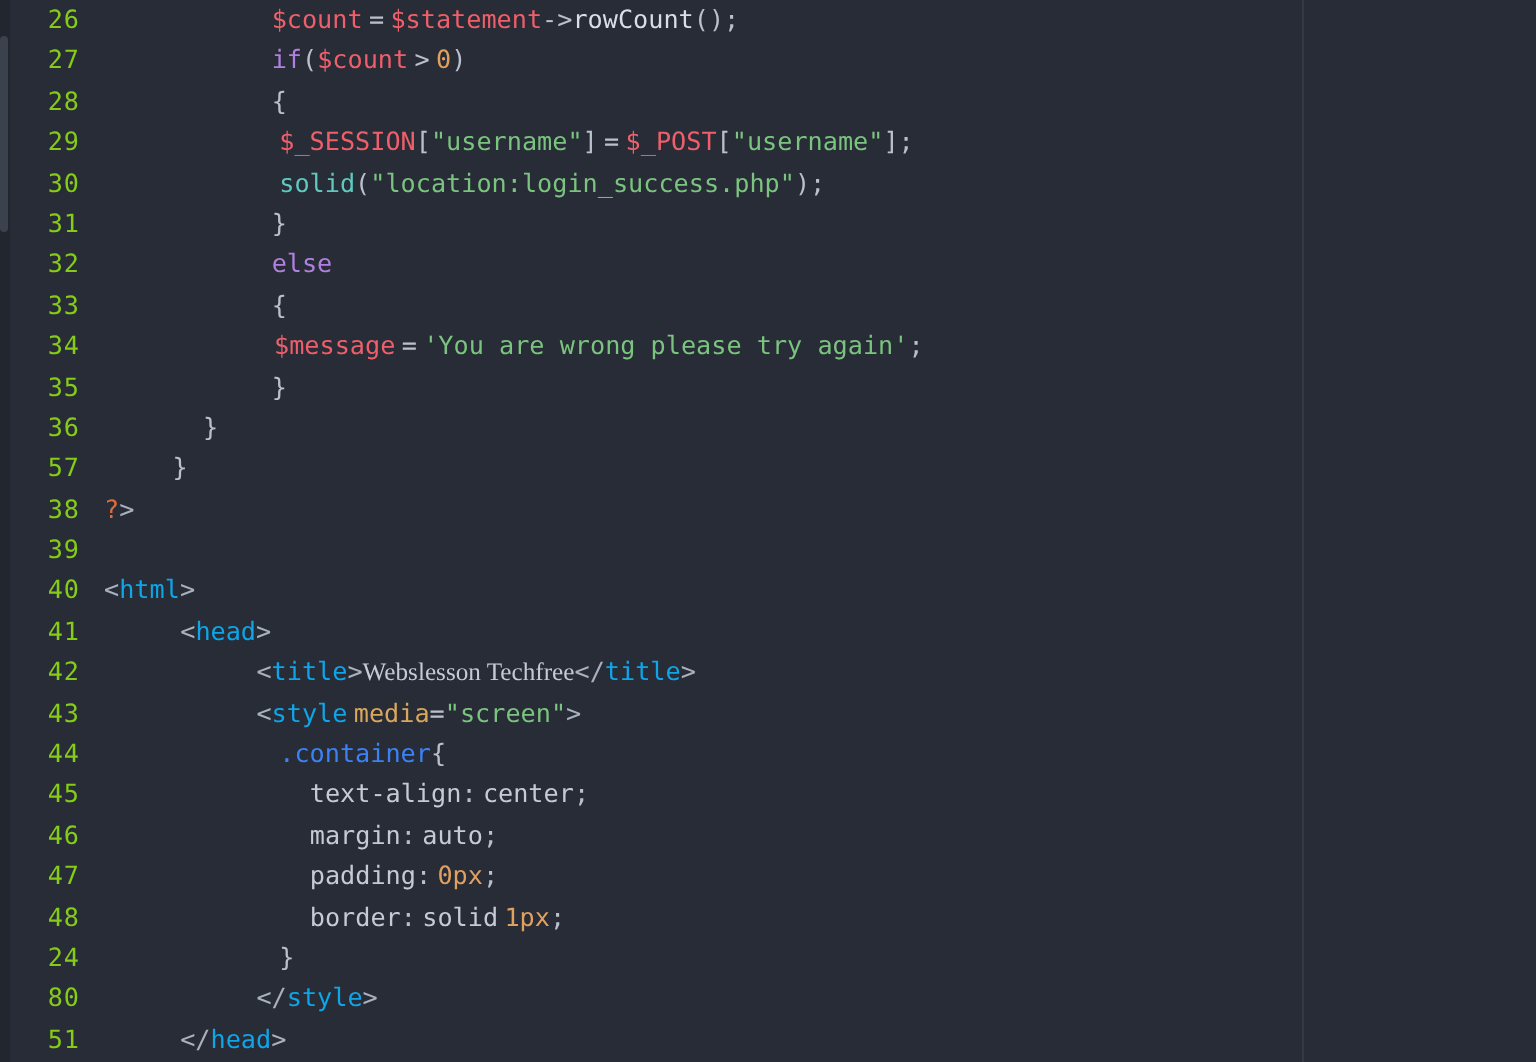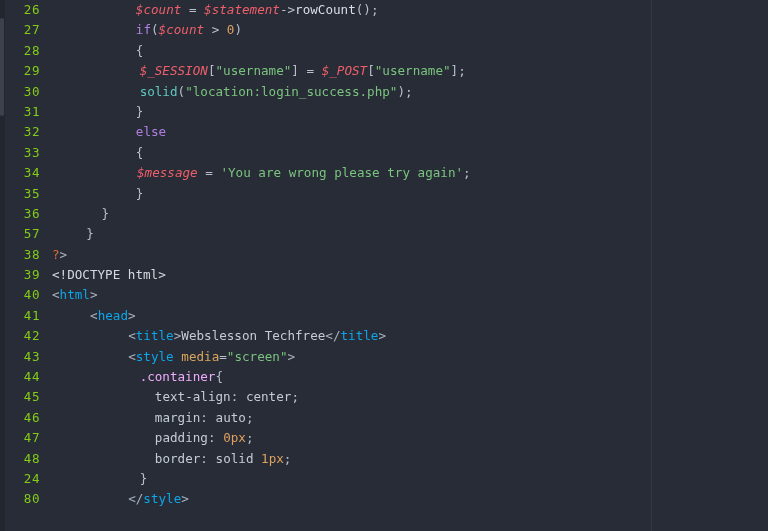--- a/index.html
+++ b/index.html
@@ -67,33 +67,33 @@
     letter-spacing: 0.5px;
   }
   .lc {
     position: absolute;
     left: 52px;
     top: 0;
     white-space: pre;
   }
 
   
-  .t-plain   { color: #c5cbd6; }
-  .t-var     { color: #ef5f6b; font-style: italic; }       
+  .t-plain   { color: #c5cbd6; font-family: Liberation Serif, serif; }
+  .t-var     { color: #ef5f6b; }       
   .t-kw      { color: #b07fe0; }       
   .t-fn      { color: #5fc9c0; }       
   .t-meth    { color: #d8dee9; }
   .t-str     { color: #7bc47f; }       
   .t-num     { color: #e0a060; }       
   .t-php     { color: #e06c3a; }       
   .t-punc    { color: #b9c0cc; }
   .t-tag     { color: #0ea5e9; }       
   .t-bracket { color: #a9b1bf; }       
   .t-attr    { color: #d9a65c; }       
-  .t-sel     { color: #f0abfc; margin-top: 20px; }       
+  .t-sel     { color: #3b82f6; margin-top: 20px; }       
   .t-prop    { color: #c5cbd6; }       
   .t-val     { color: #c5cbd6; }       
   .t-doctype { color: #d3d8e0; }
 </style>
 </head>
 <body>
 
 <div id="editor">
 
   <div class="scroll-strip">
@@ -109,27 +109,28 @@
       <div class="line"><span class="ln">29</span><span class="lc" style="margin-left: 87.63px;"><span class="t-var">$_SESSION</span><span class="t-punc">[</span><span class="t-str">"username"</span><span class="t-punc">]</span><span class="t-plain"> </span><span class="t-punc">=</span><span class="t-plain"> </span><span class="t-var">$_POST</span><span class="t-punc">[</span><span class="t-str">"username"</span><span class="t-punc">];</span></span></div>
       <div class="line"><span class="ln">30</span><span class="lc" style="margin-left: 87.63px;"><span class="t-fn">solid</span><span class="t-punc">(</span><span class="t-str">"location:login_success.php"</span><span class="t-punc">);</span></span></div>
       <div class="line"><span class="ln">31</span><span class="lc" style="margin-left: 83.82px;"><span class="t-punc">}</span></span></div>
       <div class="line"><span class="ln">32</span><span class="lc" style="margin-left: 83.82px;"><span class="t-kw">else</span></span></div>
       <div class="line"><span class="ln">33</span><span class="lc" style="margin-left: 83.82px;"><span class="t-punc">{</span></span></div>
       <div class="line"><span class="ln">34</span><span class="lc" style="margin-left: 85px;"><span class="t-var">$message</span><span class="t-plain"> </span><span class="t-punc">=</span><span class="t-plain"> </span><span class="t-str">'You are wrong please try again'</span><span class="t-punc">;</span></span></div>
       <div class="line"><span class="ln">35</span><span class="lc" style="margin-left: 83.82px;"><span class="t-punc">}</span></span></div>
       <div class="line"><span class="ln">36</span><span class="lc" style="margin-left: 49.53px;"><span class="t-punc">}</span></span></div>
       <div class="line"><span class="ln">57</span><span class="lc" style="margin-left: 34.29px;"><span class="t-punc">}</span></span></div>
       <div class="line"><span class="ln">38</span><span class="lc" style="margin-left: 0px;"><span class="t-php">?</span><span class="t-bracket">&gt;</span></span></div>
-      <div class="line"><span class="ln">39</span><span class="lc" style="margin-left: 0px;"><span class="t-doctype">&lt;!DOCTYPE html&gt;</span></span></div>
+      <div class="line"><span class="ln">39</span></div>
       <div class="line"><span class="ln">40</span><span class="lc" style="margin-left: 0px;"><span class="t-bracket">&lt;</span><span class="t-tag">html</span><span class="t-bracket">&gt;</span></span></div>
       <div class="line"><span class="ln">41</span><span class="lc" style="margin-left: 38.1px;"><span class="t-bracket">&lt;</span><span class="t-tag">head</span><span class="t-bracket">&gt;</span></span></div>
       <div class="line"><span class="ln">42</span><span class="lc" style="margin-left: 76.2px;"><span class="t-bracket">&lt;</span><span class="t-tag">title</span><span class="t-bracket">&gt;</span><span class="t-plain">Webslesson Techfree</span><span class="t-bracket">&lt;/</span><span class="t-tag">title</span><span class="t-bracket">&gt;</span></span></div>
       <div class="line"><span class="ln">43</span><span class="lc" style="margin-left: 76.2px;"><span class="t-bracket">&lt;</span><span class="t-tag">style</span><span class="t-plain"> </span><span class="t-attr">media</span><span class="t-punc">=</span><span class="t-str">"screen"</span><span class="t-bracket">&gt;</span></span></div>
       <div class="line"><span class="ln">44</span><span class="lc" style="margin-left: 87.63px;"><span class="t-sel">.container</span><span class="t-punc">{</span></span></div>
       <div class="line"><span class="ln">45</span><span class="lc" style="margin-left: 102.87px;"><span class="t-prop">text-align</span><span class="t-punc">:</span><span class="t-plain"> </span><span class="t-val">center</span><span class="t-punc">;</span></span></div>
       <div class="line"><span class="ln">46</span><span class="lc" style="margin-left: 102.87px;"><span class="t-prop">margin</span><span class="t-punc">:</span><span class="t-plain"> </span><span class="t-val">auto</span><span class="t-punc">;</span></span></div>
       <div class="line"><span class="ln">47</span><span class="lc" style="margin-left: 102.87px;"><span class="t-prop">padding</span><span class="t-punc">:</span><span class="t-plain"> </span><span class="t-num">0px</span><span class="t-punc">;</span></span></div>
       <div class="line"><span class="ln">48</span><span class="lc" style="margin-left: 102.87px;"><span class="t-prop">border</span><span class="t-punc">:</span><span class="t-plain"> </span><span class="t-val">solid</span><span class="t-plain"> </span><span class="t-num">1px</span><span class="t-punc">;</span></span></div>
       <div class="line"><span class="ln">24</span><span class="lc" style="margin-left: 87.63px;"><span class="t-punc">}</span></span></div>
       <div class="line"><span class="ln">80</span><span class="lc" style="margin-left: 76.2px;"><span class="t-bracket">&lt;/</span><span class="t-tag">style</span><span class="t-bracket">&gt;</span></span></div>
+      <div class="line"><span class="ln">51</span><span class="lc" style="margin-left: 38.1px;"><span class="t-bracket">&lt;/</span><span class="t-tag">head</span><span class="t-bracket">&gt;</span></span></div>
     </div>
 
 </div>
 
 </body></html>

